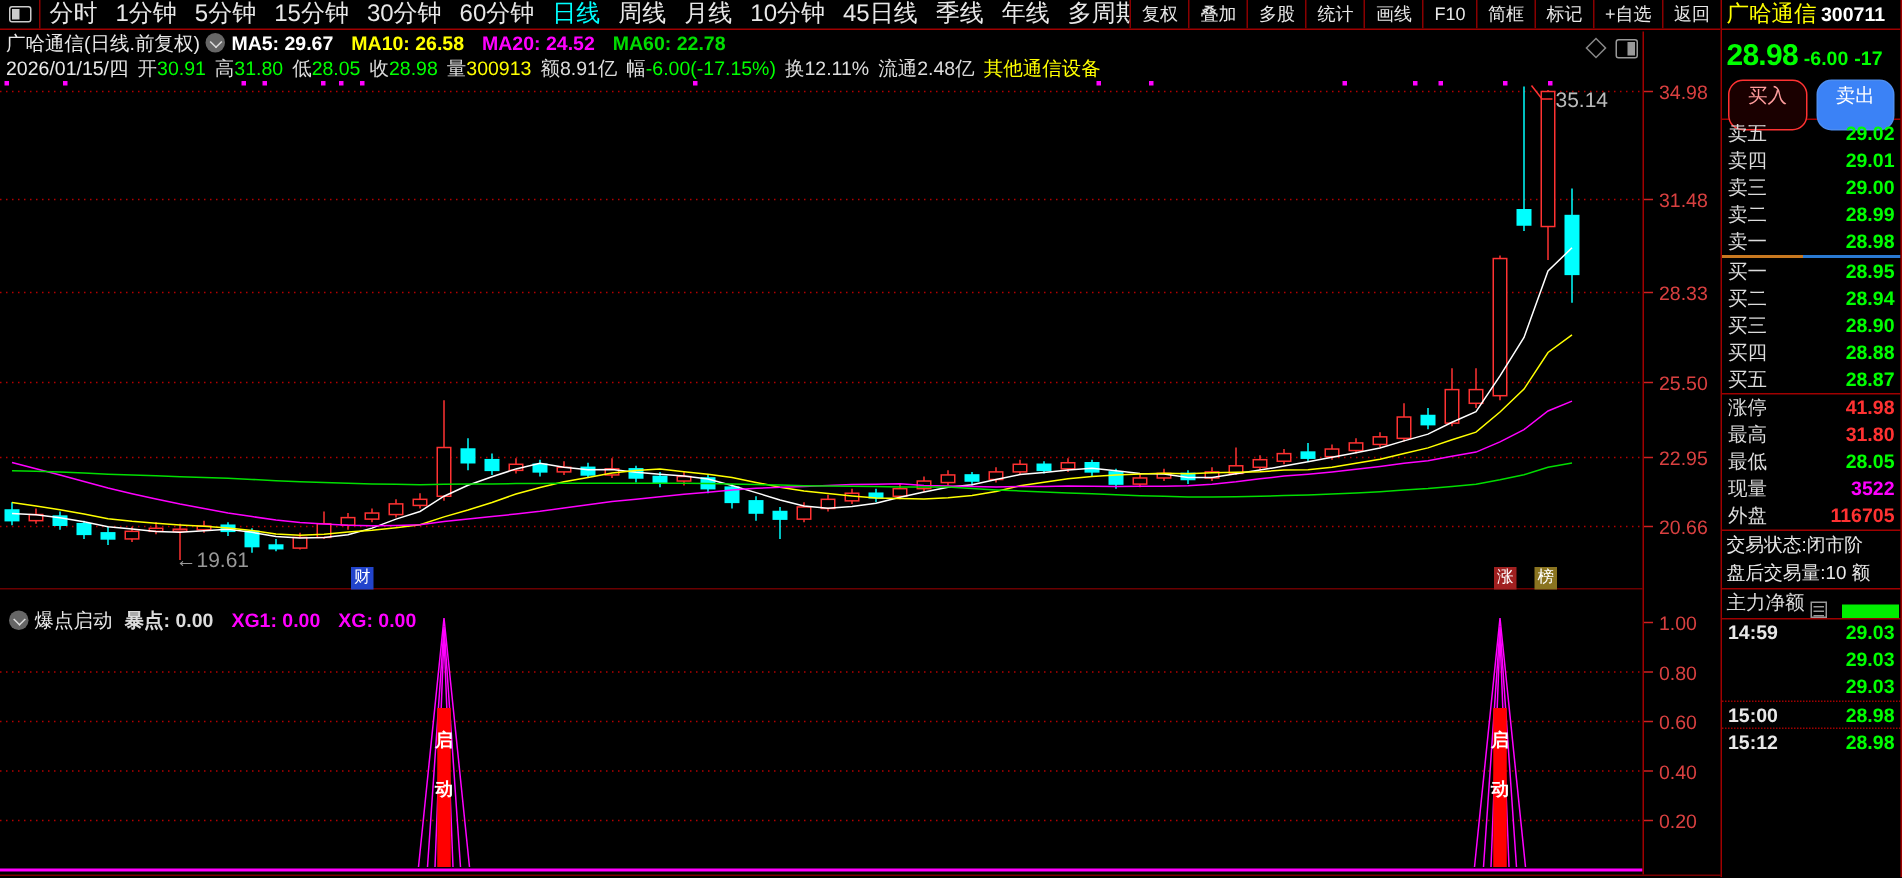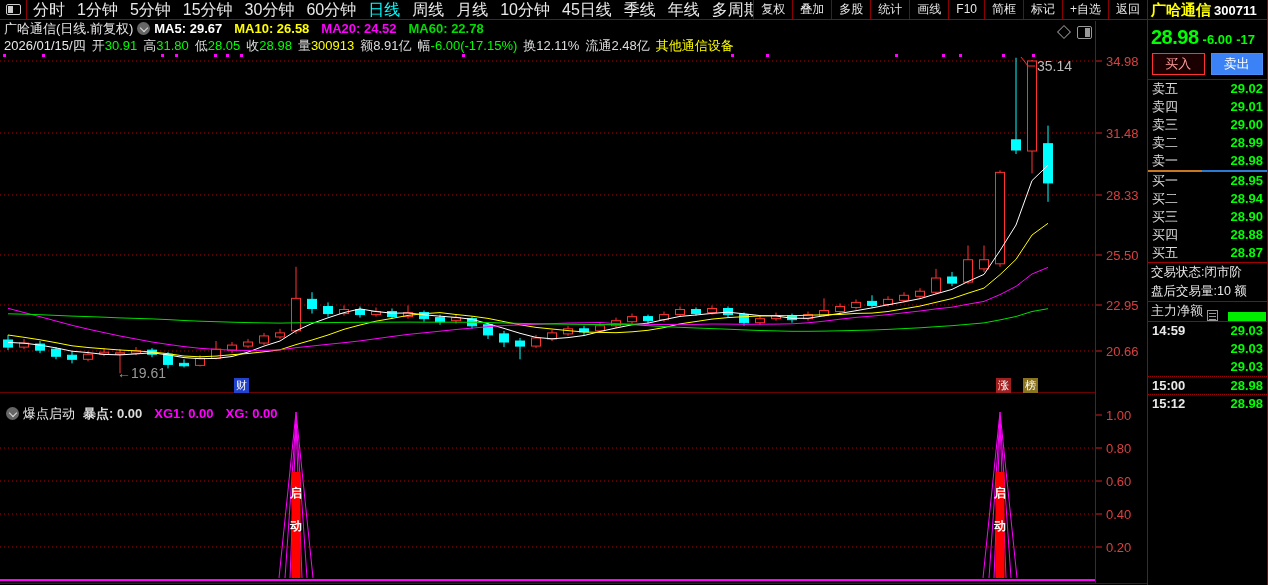--- a/index.html
+++ b/index.html
@@ -34,27 +34,27 @@
   
   .ind-header{position:absolute;left:2px;top:406px;white-space:nowrap;font-size:13px;line-height:16px;color:#e8e8e8;z-index:5;}
   .ind-name{margin-right:8px;}
   
   .ann{position:absolute;font-size:14px;color:#aaa;z-index:6;white-space:nowrap;}
   .tag{position:absolute;width:15px;height:15px;font-size:11px;line-height:15px;text-align:center;color:#fff;z-index:6;}
   svg#chart-svg{position:absolute;left:0;top:0;z-index:2;}
   
   .sidebar{position:absolute;left:1147px;top:0;width:121px;height:585px;border-left:1px solid #a00000;border-right:1px solid #a00000;background:#000;font-size:13px;color:#dcdcdc;overflow:hidden;z-index:7;}
   .sb-name{height:20px;line-height:20px;padding:0 3px;white-space:nowrap;overflow:hidden;border-bottom:1px solid #a00000;}
-  .sb-name .nm{color:#ffff00;font-size:15px;font-weight:bold;}
+  .sb-name .nm{color:#ffff00;font-size:15px;font-weight:normal;}
   .sb-name .cd{color:#fff;font-size:13px;font-weight:bold;margin-left:3px;}
   .sb-price{height:30px;padding:6px 3px 0 3px;white-space:nowrap;overflow:hidden;}
   .sb-price .big{color:#00ff00;font-size:20px;font-weight:bold;letter-spacing:-0.5px;}
   .sb-price .chg{color:#00ff00;font-size:13px;font-weight:bold;margin-left:4px;}
   .sb-btns{height:30px;display:flex;gap:6px;padding:3px 4px;border-bottom:1px solid #a00000;}
-  .btn{flex:1;height:22px;line-height:20px;text-align:center;font-size:13px;}
+  .btn{flex:1;height:34px;line-height:20px;text-align:center;font-size:13px;border-radius:10px;}
   .btn-buy{border:1px solid #ff3232;color:#ff9c9c;background:#1a0000;}
   .btn-sell{border:1px solid #4d8df0;color:#fff;background:#3b82f6;}
   .sb-row{height:18px;line-height:18px;display:flex;justify-content:space-between;padding:0 4px;white-space:nowrap;}
   .sb-row .val{font-weight:bold;}
   .avg-line{height:2px;display:flex;}
   .avg-line .o{width:45%;background:#c87820;}
   .avg-line .b{width:55%;background:#2a7ad2;}
   .sb-sep{border-top:1px solid #a00000;}
   .sb-row19{height:19px;line-height:19px;}
   .sb-status{height:19px;line-height:19px;padding:0 3px;white-space:nowrap;overflow:hidden;font-size:12.5px;color:#e8e8e8;}
@@ -388,20 +388,42 @@
         </div>
         <div class="sb-row">
           <span class="lab">买四</span>
           <span class="val" style="color: rgb(0, 255, 0);">28.88</span>
         </div>
         <div class="sb-row">
           <span class="lab">买五</span>
           <span class="val" style="color: rgb(0, 255, 0);">28.87</span>
         </div>
       </div>
+    <div id="stats" class="sb-sep">
+        <div class="sb-row ">
+          <span class="lab">涨停</span>
+          <span class="val" style="color: rgb(255, 50, 50);">41.98</span>
+        </div>
+        <div class="sb-row ">
+          <span class="lab">最高</span>
+          <span class="val" style="color: rgb(255, 50, 50);">31.80</span>
+        </div>
+        <div class="sb-row ">
+          <span class="lab">最低</span>
+          <span class="val" style="color: rgb(0, 255, 0);">28.05</span>
+        </div>
+        <div class="sb-row ">
+          <span class="lab">现量</span>
+          <span class="val" style="color: rgb(255, 0, 255);">3522</span>
+        </div>
+        <div class="sb-row ">
+          <span class="lab">外盘</span>
+          <span class="val" style="color: rgb(255, 50, 50);">116705</span>
+        </div>
+      </div>
     <div id="status" class="sb-sep">
         <div class="sb-status">交易状态:闭市阶</div>
         <div class="sb-status">盘后交易量:10 额</div>
       </div>
     <div class="sb-flow">
       <span>主力净额</span>
       <span class="flow-icon"></span>
       <span class="flow-bar"></span>
     </div>
     <div id="ticks">

